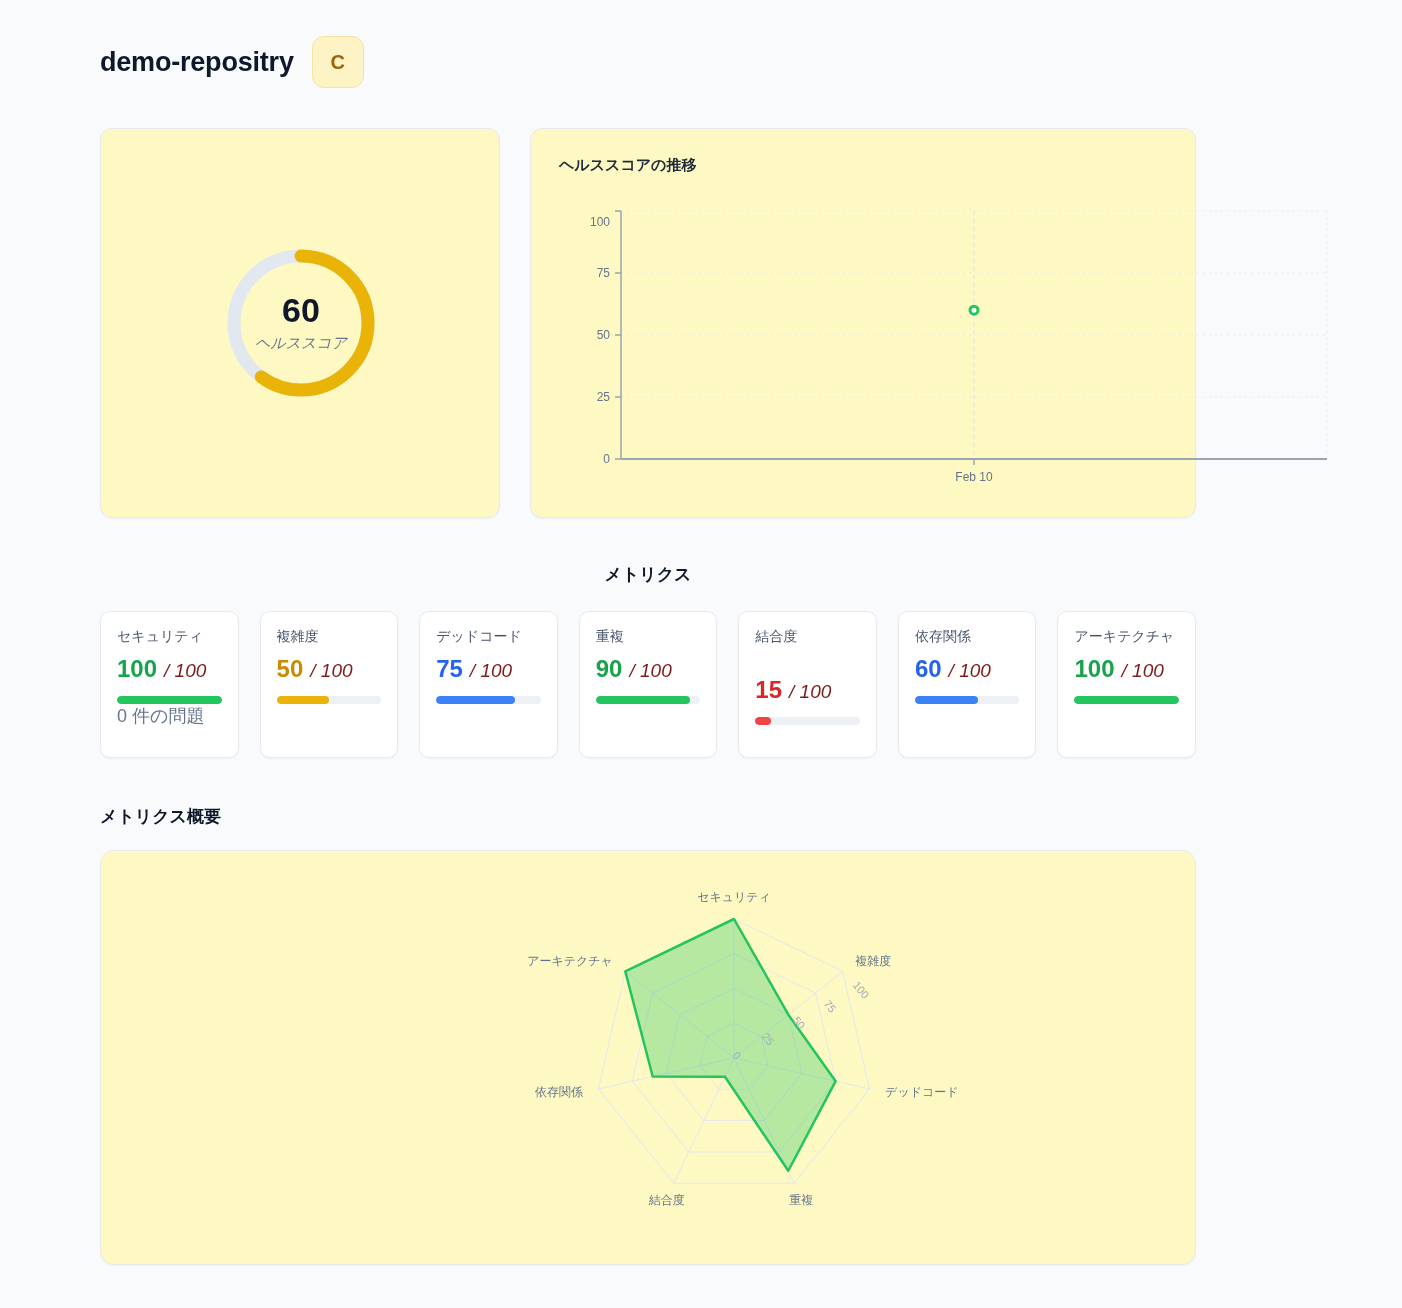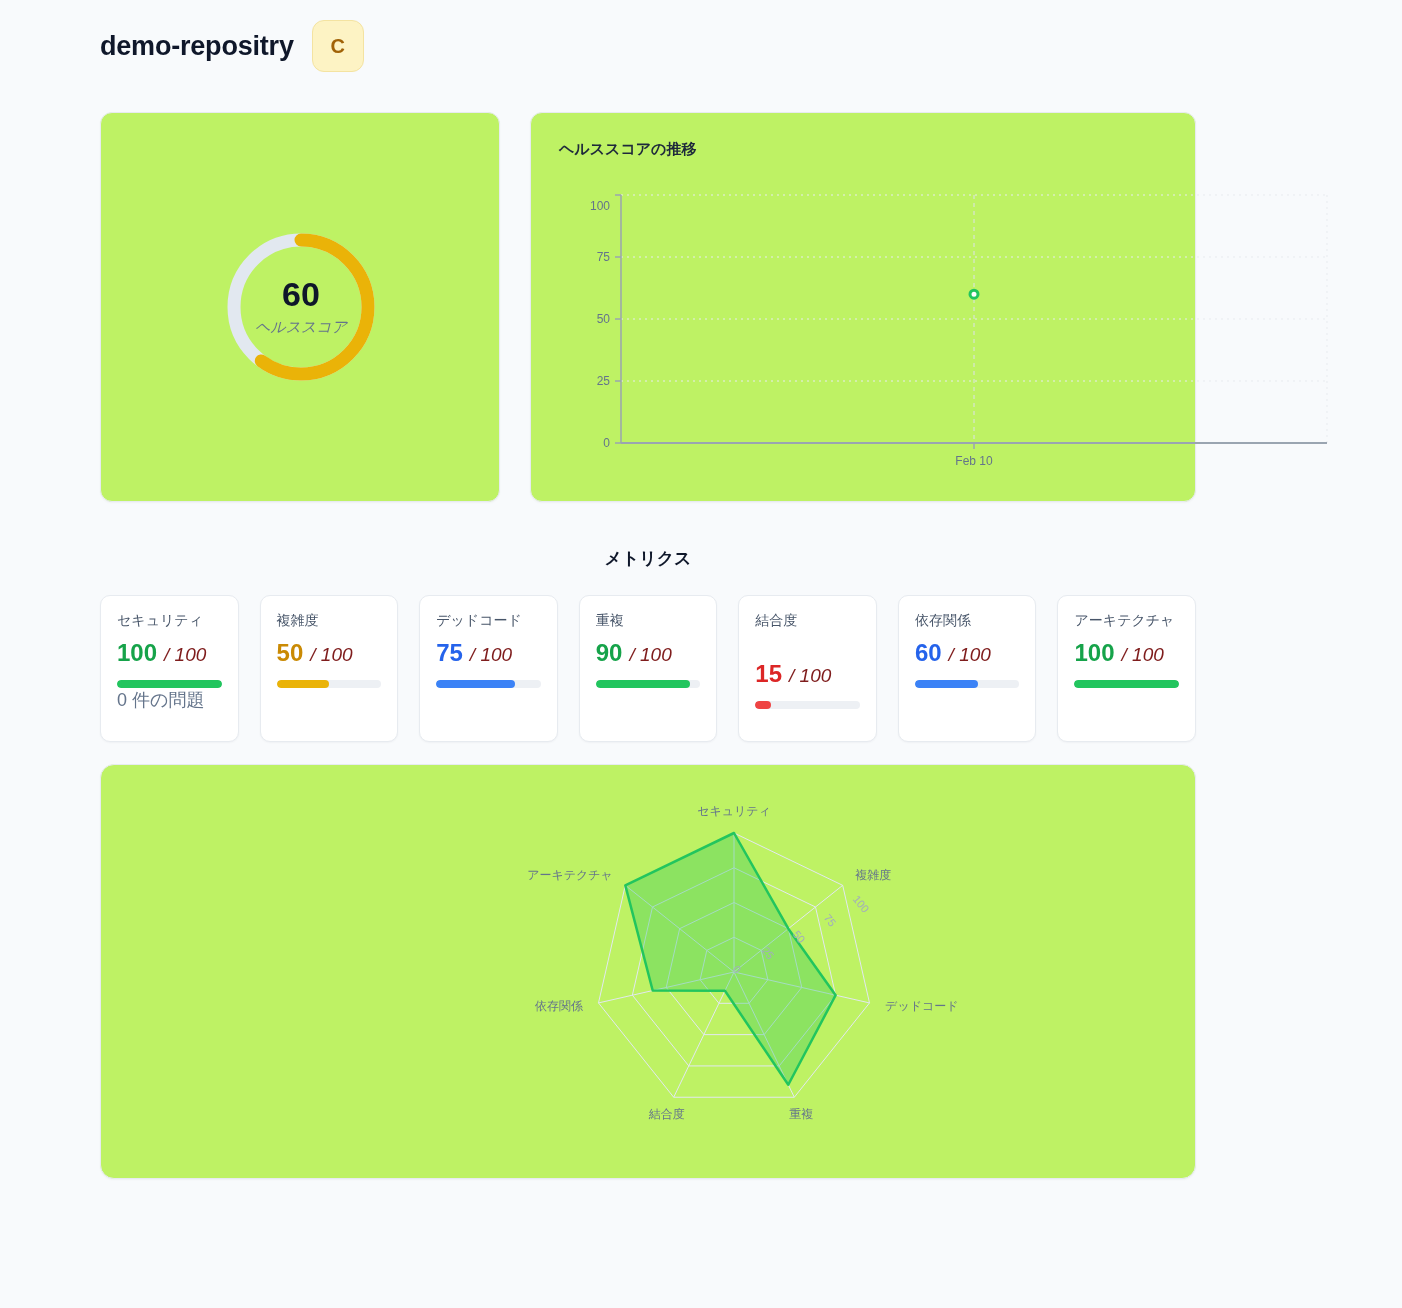--- a/index.html
+++ b/index.html
@@ -3,34 +3,34 @@
 <meta charset="utf-8">
 <style>
   * { box-sizing: border-box; margin: 0; padding: 0; }
   html, body { width: 1402px; height: 1308px; }
   body {
     background: #F8FAFC;
     font-family: "Liberation Sans", "DejaVu Sans", sans-serif;
     color: #1E293B;
     overflow: hidden;
   }
-  .container { position: relative; padding: 20px 44px 0 100px; width: 1240px; }
+  .container { position: relative; padding: 36px 44px 0 100px; width: 1240px; }
 
   .header-row { display: flex; align-items: center; gap: 18px; height: 52px; }
   .page-title { font-size: 27px; font-weight: 700; color: #0F172A; letter-spacing: -0.2px; }
   .grade-badge {
     width: 52px; height: 52px; border-radius: 12px;
     background: #FDF3C4; border: 1px solid #F4E3A1;
     color: #A16207; font-size: 20px; font-weight: 700;
     display: flex; align-items: center; justify-content: center;
   }
   .report-date { margin-top: 13px; font-size: 15px; color: #64748B; }
 
   .card {
-    background: #bef264; border: 1px solid #E7EBF0; border-radius: 12px;
+    background: #fef9c3; border: 1px solid #E7EBF0; border-radius: 12px;
     box-shadow: 0 1px 2px rgba(16,24,40,0.04);
   }
 
   .top-row { margin-top: 40px; display: flex; gap: 30px; }
   .gauge-card { width: 400px; height: 390px; position: relative; flex: none; }
   .gauge-wrap { position: absolute; left: 115px; top: 109px; width: 170px; height: 170px; }
   .gauge-text {
     position: absolute; inset: 0; display: flex; flex-direction: column;
     align-items: center; justify-content: center; text-align: center;
   }
@@ -185,20 +185,21 @@
         <div class="m-value-row">
           <span class="m-value" style="color: rgb(22, 163, 74);">100</span>
           <span class="m-suffix">/ 100</span>
         </div>
         <div class="m-track">
           <div class="m-fill" style="width: 100%; background: rgb(34, 197, 94);"></div>
         </div>
       </div>
     </div>
 
+  <h2 class="section-title overview-title">メトリクス概要</h2>
   <div class="card radar-card">
     <svg id="radar-svg" width="1258" height="415">
         <polygon points="633,172.25 660.168644015764,185.33372938540901 666.8787449483184,214.73260245498193 648.0774599343351,238.30866815960906 617.9225400656649,238.30866815960906 599.1212550516816,214.73260245498193 605.831355984236,185.33372938540901" fill="none" stroke="#E2E8F0" stroke-width="1"></polygon>
         <polygon points="633,137.5 687.337288031528,163.66745877081803 700.7574898966368,222.46520490996386 663.1549198686703,269.6173363192181 602.8450801313297,269.6173363192181 565.2425101033632,222.46520490996386 578.662711968472,163.66745877081803" fill="none" stroke="#E2E8F0" stroke-width="1"></polygon>
         <polygon points="633,102.75 714.5059320472922,142.00118815622704 734.6362348449551,230.1978073649458 678.2323798030054,300.92600447882717 587.7676201969946,300.92600447882717 531.3637651550449,230.1978073649458 551.4940679527078,142.00118815622704" fill="none" stroke="#E2E8F0" stroke-width="1"></polygon>
         <polygon points="633,68 741.6745760630562,120.33491754163605 768.5149797932735,237.93040981992772 693.3098397373406,332.2346726384363 572.6901602626593,332.2346726384362 497.4850202067265,237.93040981992772 524.3254239369438,120.33491754163606" fill="none" stroke="#E2E8F0" stroke-width="1"></polygon>
         <line x1="633" y1="207" x2="633" y2="68" stroke="#E2E8F0" stroke-width="1"></line>
         <line x1="633" y1="207" x2="741.6745760630562" y2="120.33491754163605" stroke="#E2E8F0" stroke-width="1"></line>
         <line x1="633" y1="207" x2="768.5149797932735" y2="237.93040981992772" stroke="#E2E8F0" stroke-width="1"></line>
         <line x1="633" y1="207" x2="693.3098397373406" y2="332.2346726384363" stroke="#E2E8F0" stroke-width="1"></line>

